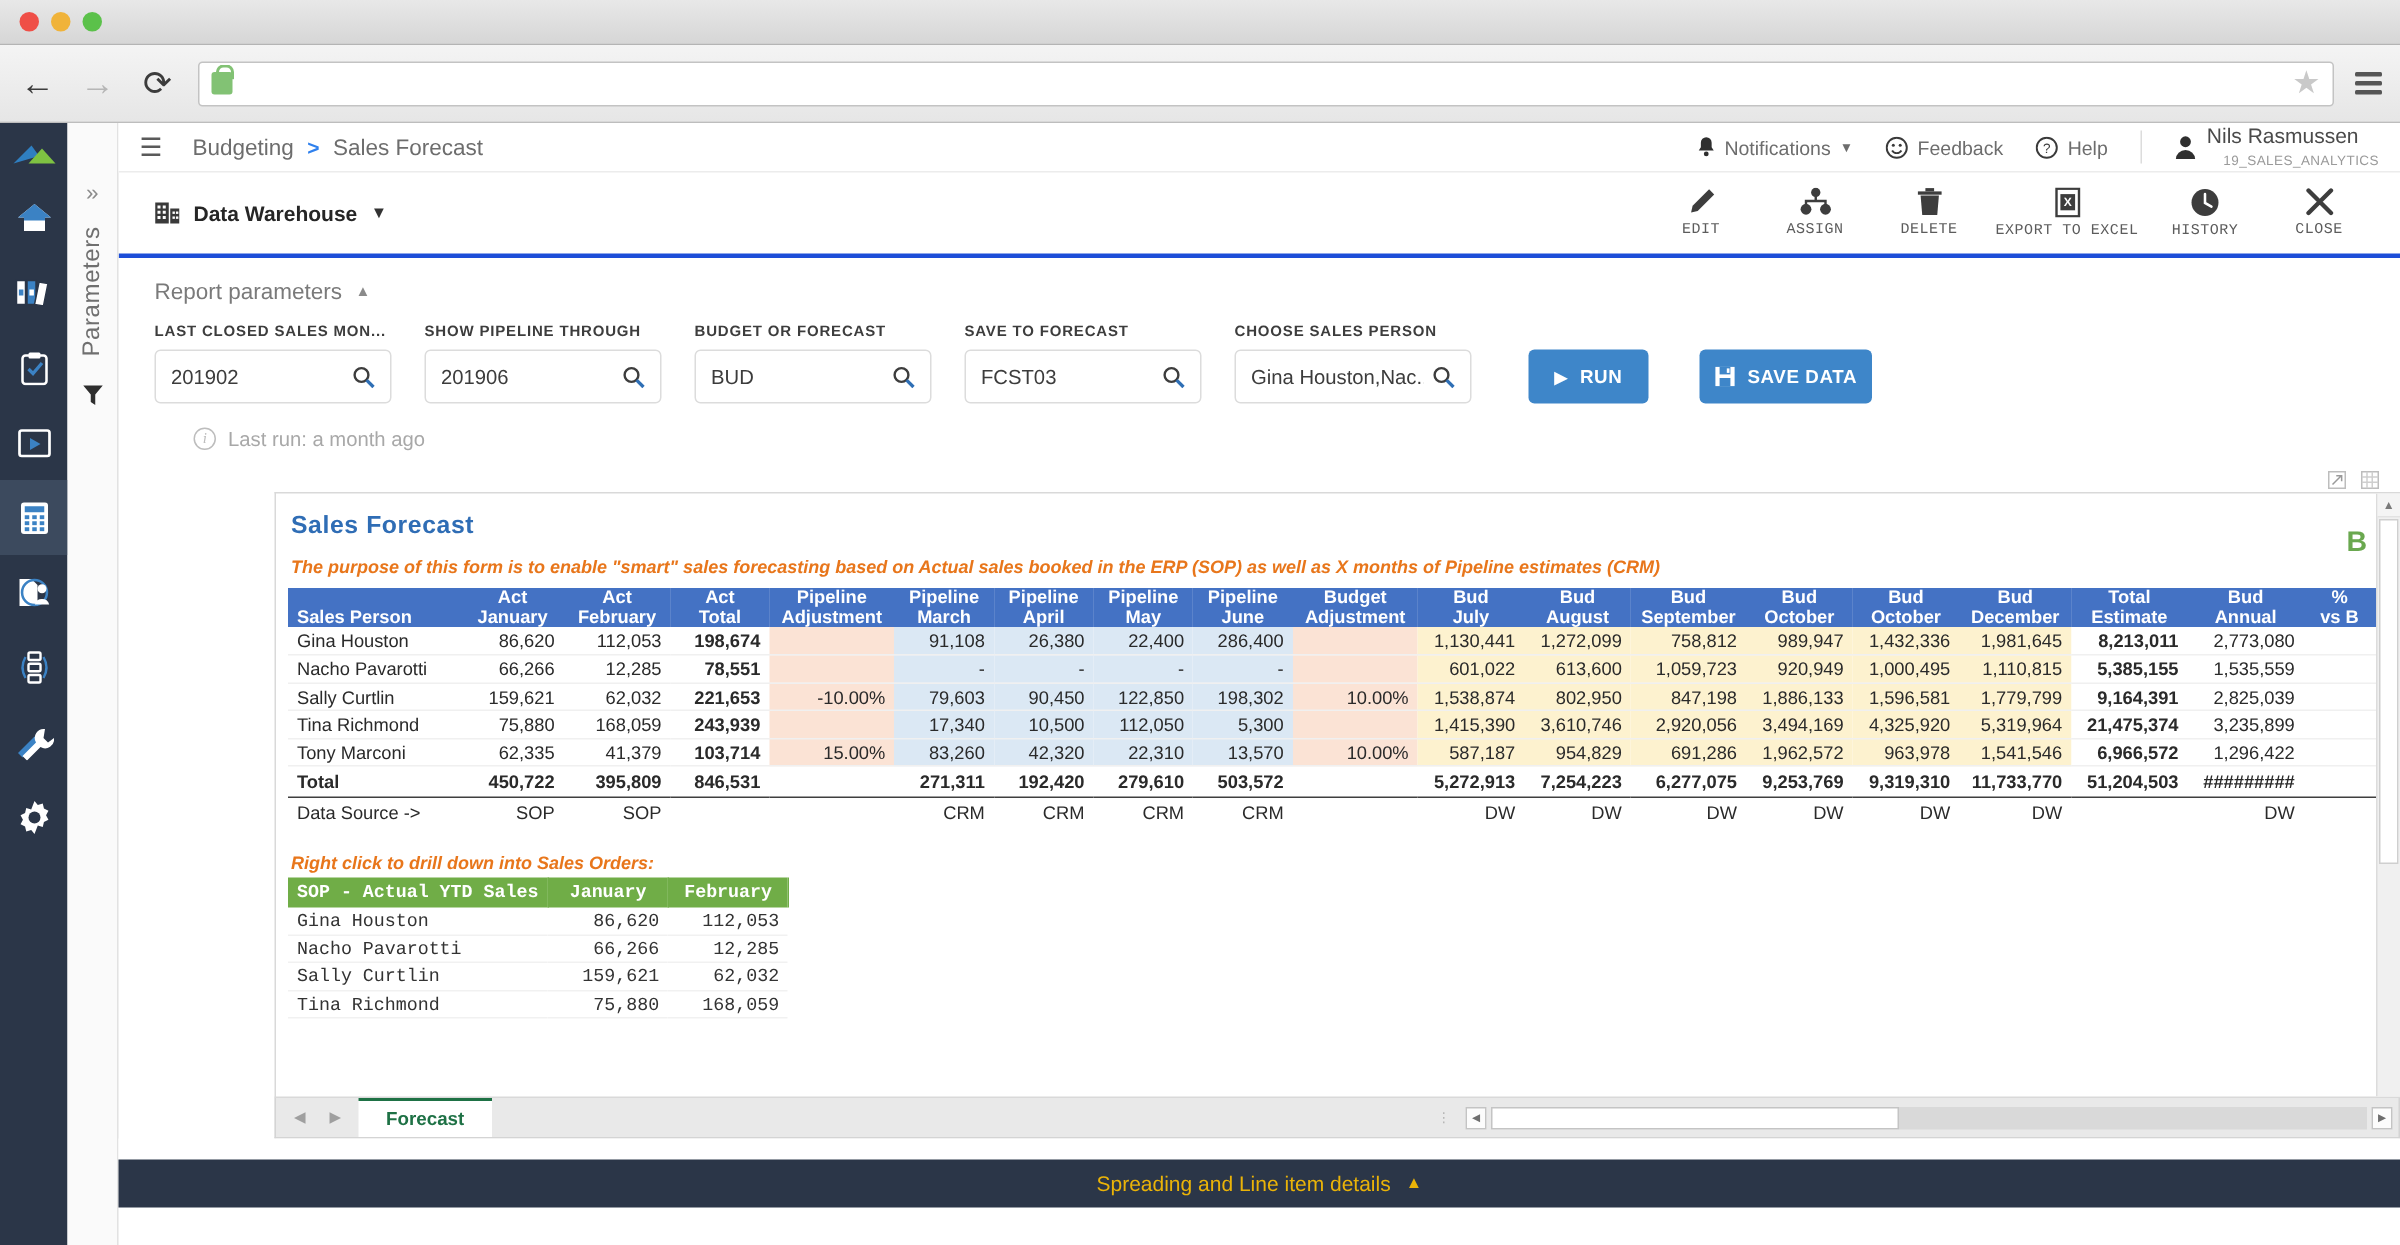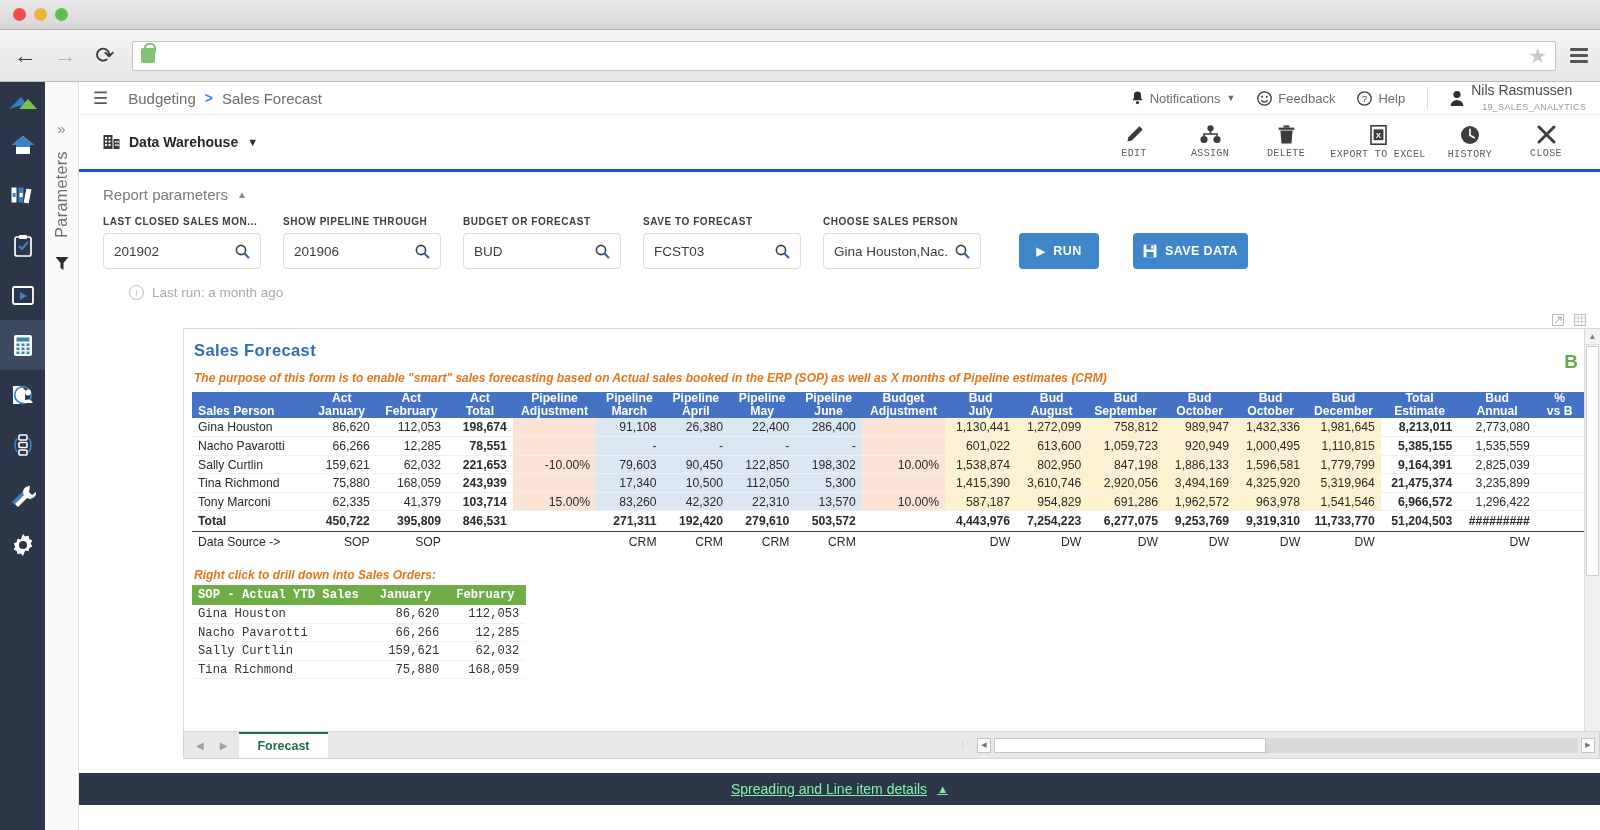--- a/index.html
+++ b/index.html
@@ -220,22 +220,22 @@
   }
   .tab-rest { flex: 1; }
   .hsb { display: flex; align-items: center; gap: 3px; padding-right: 4px; }
   .hsb .grip { color: #b5b5b5; font-size: 9px; letter-spacing:1px; padding: 0 6px;}
   .hsb .harrow { width: 14px; height: 15px; border: 1px solid #c4c4c4; background: #fcfcfc; display:flex;align-items:center;justify-content:center;color:#6e6e6e;font-size:7px;}
   .hsb .htrack { width: 584px; height: 15px; background: #d9d9d9; position: relative; }
   .hsb .hthumb { position:absolute; left:0; top:0; width: 272px; height: 15px; background:#fff; border:1px solid #c4c4c4; }
 
   
   .drawer {
-    height: 32px; background: #2b3648; color: #86efac; display: flex;
-    align-items: center; justify-content: center; gap: 10px; font-size: 14px; text-decoration: underline;
+    height: 32px; background: #2b3648; color: #eab308; display: flex;
+    align-items: center; justify-content: center; gap: 10px; font-size: 14px;
   }
   .spacer-white { height: 14px; background: #fff; }
 </style>
 </head>
 <body>
 
 <div class="browser-titlebar">
   <div class="traffic">
     <span class="dot red"></span>
     <span class="dot yellow"></span>
@@ -787,21 +787,21 @@
                   <td class="name ">Total</td>
                   <td class="num ">450,722</td>
                   <td class="num ">395,809</td>
                   <td class="num b ">846,531</td>
                   <td class="num "></td>
                   <td class="num ">271,311</td>
                   <td class="num ">192,420</td>
                   <td class="num ">279,610</td>
                   <td class="num ">503,572</td>
                   <td class="num "></td>
-                  <td class="num ">4,443,976</td>
+                  <td class="num ">5,272,913</td>
                   <td class="num ">7,254,223</td>
                   <td class="num ">6,277,075</td>
                   <td class="num ">9,253,769</td>
                   <td class="num ">9,319,310</td>
                   <td class="num ">11,733,770</td>
                   <td class="num b ">51,204,503</td>
                   <td class="num ">#########</td>
                   <td class="num "></td>
                 </tr>
                 <tr class="srcrow">

